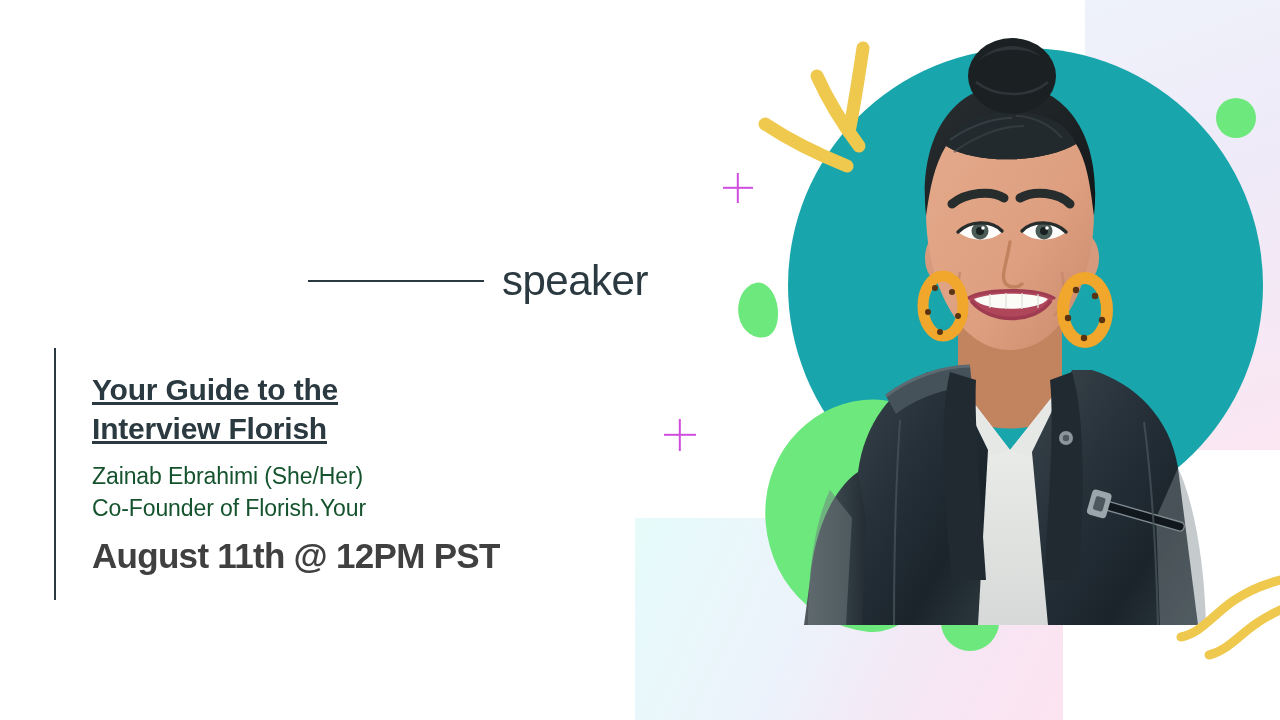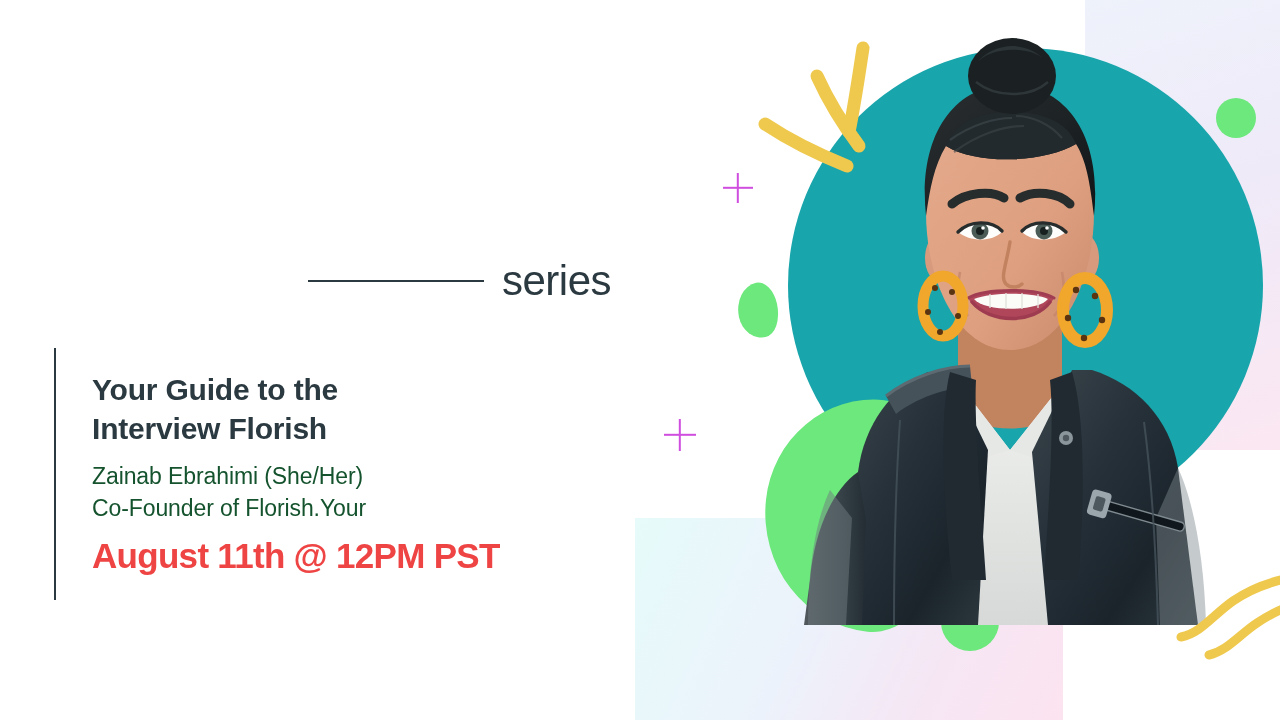--- a/index.html
+++ b/index.html
@@ -39,31 +39,31 @@
   }
 
   .accent-bar {
     position:absolute; left:54px; top:348px;
     width:2px; height:252px; background:#2b3940;
   }
 
   .talk-title {
     position:absolute; left:92px; top:370px;
     font-size:30px; font-weight:600; line-height:1.3;
-    color:#2b3940; letter-spacing:-0.2px;
+    color:#2b3940; letter-spacing:-0.2px;text-decoration:underline;
   }
   .speaker-lines {
     position:absolute; left:92px; top:461px;
     font-size:23px; font-weight:400; line-height:1.37;
     color:#14532d; letter-spacing:-0.1px;
   }
   .datetime {
     position:absolute; left:92px; top:538px;
     font-size:35px; font-weight:700; line-height:1;
-    color:#ef4444; letter-spacing:-0.7px;
+    color:#404040; letter-spacing:-0.7px;
   }
 
   
   .pastel-tr {
     position:absolute; left:1085px; top:0px; width:195px; height:450px;
     background:linear-gradient(160deg,#eef2fb 0%,#efeaf8 45%,#fbe7f2 100%);
   }
   .pastel-bl {
     position:absolute; left:635px; top:518px; width:428px; height:202px;
     background:linear-gradient(115deg,#e6fbfa 0%,#ecf2fb 42%,#f6e6f4 72%,#fce3f0 100%);
@@ -263,21 +263,21 @@
 
   <svg class="squiggles" viewBox="0 0 110 90">
     <path d="M6 62 C26 58, 38 40, 58 26 C74 15, 92 8, 110 4" stroke="#efc94e" stroke-width="9" stroke-linecap="round" fill="none"></path>
     <path d="M34 80 C52 76, 64 60, 82 48 C94 40, 102 36, 110 33" stroke="#efc94e" stroke-width="9" stroke-linecap="round" fill="none"></path>
   </svg>
 
 
 
   <div class="series-row">
     <span class="series-rule"></span>
-    <span class="series-word">series</span>
+    <span class="series-word">speaker</span>
   </div>
 
   <div class="accent-bar"></div>
 
   <div class="talk-title">
     <div>Your Guide to the</div>
     <div>Interview Florish</div>
   </div>
 
   <div class="speaker-lines">

